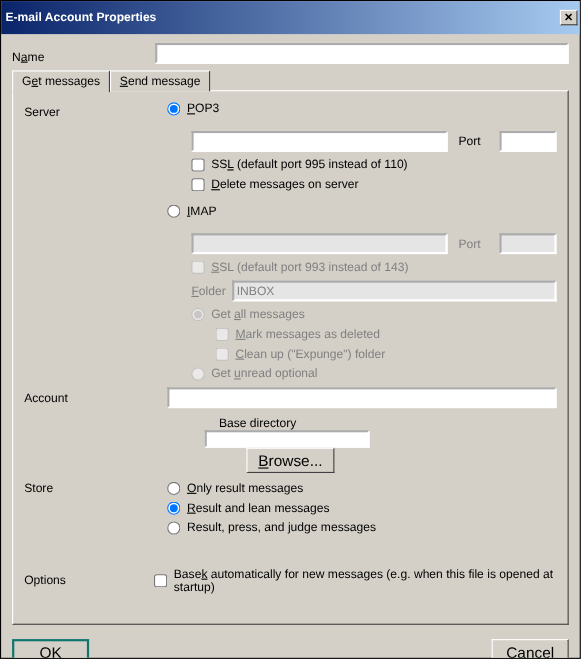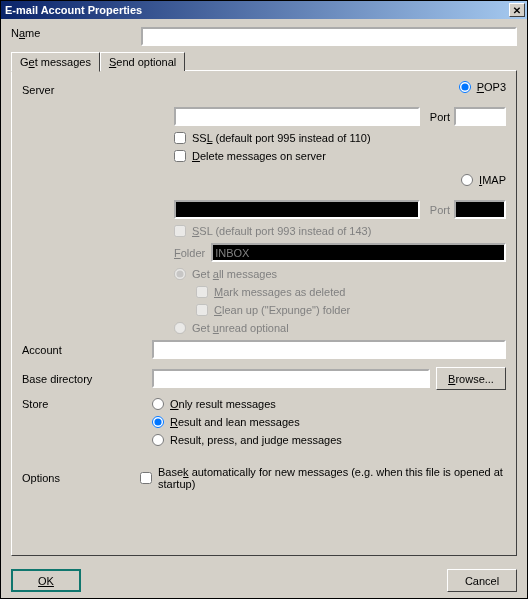--- a/index.html
+++ b/index.html
@@ -1,46 +1,46 @@
 <!DOCTYPE html>
 <html><head>
 <meta charset="utf-8">
 <style>
 *{box-sizing:border-box;margin:0;padding:0;}
 body{font-family:Tahoma,Arial,sans-serif;font-size:11px;background:#d4d0c8;color:#000;width:528px;height:599px;overflow:hidden;border:1px solid #000;}
-.titlebar{background:linear-gradient(to right,#0a246a,#a6caf0);height:18px;display:flex;align-items:center;justify-content:space-between;padding:0 2px;}
+.titlebar{background:linear-gradient(to right,#0a246a,#a6caf0);height:30px;display:flex;align-items:center;justify-content:space-between;padding:0 2px;}
 .titlebar-title{color:#fff;font-weight:bold;padding-left:2px;}
 .close-btn{width:16px;height:14px;background:#d4d0c8;border:1px solid #fff;border-right-color:#404040;border-bottom-color:#404040;display:flex;align-items:center;justify-content:center;font-family:Arial;font-size:10px;font-weight:bold;cursor:pointer;}
 .body-area{padding:8px 10px 6px 10px;}
-.row{display:flex;align-items:flex-start;margin-bottom:6px;}
+.row{display:flex;align-items:flex-end;margin-bottom:6px;}
 .label-col{width:130px;}
 .und{text-decoration:underline;}
 .text-input{height:19px;border:2px inset #fff;background:#fff;font-family:inherit;font-size:11px;padding:0 2px;}
-.text-input.disabled{background:#000000;color:#808080;}
+.text-input.disabled{background:#e5e5e5;color:#808080;}
 .tabs{display:flex;position:relative;z-index:2;margin-top:2px;}
 .tab{padding:3px 8px;background:#d4d0c8;border:1px solid #fff;border-right-color:#404040;border-bottom:none;position:relative;cursor:pointer;text-align:right;}
 .tab.active{border-bottom:1px solid #d4d0c8;margin-bottom:-1px;z-index:3;}
 .tab-panel{border:1px solid #fff;border-right-color:#404040;border-bottom-color:#404040;padding:10px;position:relative;top:-1px;height:486px;}
-.form-row{display:flex;align-items:center;margin-bottom:8px;justify-content:space-between;}
+.form-row{display:flex;align-items:center;margin-bottom:8px;}
 .form-label{width:130px;}
 .radio-row{display:flex;align-items:center;margin-bottom:6px;}
 .radio{width:12px;height:12px;margin-right:6px;}
 .checkbox{width:12px;height:12px;margin-right:6px;}
 .check-row{display:flex;align-items:center;margin-bottom:6px;}
 .indent{margin-left:22px;}
 .indent2{margin-left:44px;}
 .port-row{display:flex;align-items:center;margin-bottom:6px;margin-left:22px;}
 .port-input{width:52px;margin-left:4px;}
-.port-label{margin:0 0 0 10px;}
+.port-label{margin:0 13px 0 10px;}
 .disabled{color:#808080;}
 .disabled .und{color:#808080;}
-.btn{height:23px;padding:0 10px;background:#d4d0c8;border:1px solid #fff;border-right-color:#404040;border-bottom-color:#404040;font-family:inherit;font-size:11px;cursor:pointer;min-width:70px;}
+.btn{height:23px;padding:0 10px;background:#d4d0c8;border:1px solid #fff;border-right-color:#404040;border-bottom-color:#404040;font-family:inherit;font-size:14px;cursor:pointer;min-width:70px;}
 .default-btn{border:2px solid #0f766e;padding:0 9px;}
 .bottom-bar{display:flex;justify-content:space-between;padding:6px 10px 8px 10px;}
-.browse-row{display:flex;align-items:center;}
+.browse-row{display:flex;align-items:center;flex-direction:column;}
 .folder-label{margin-right:6px;margin-left:22px;}
 </style>
 </head>
 <body>
 
 <div class="titlebar">
   <span class="titlebar-title">E-mail Account Properties</span>
   <div class="close-btn">
     <span>✕</span>
   </div>
@@ -53,21 +53,21 @@
       <span>N</span><span class="und">a</span><span>me</span>
     </div>
     <input class="text-input" style="flex: 1 1 0%;" value="">
   </div>
 
   <div class="tabs">
     <div class="tab active">
       <span>G</span><span class="und">e</span><span>t messages</span>
     </div>
     <div class="tab">
-      <span class="und">S</span><span>end optional</span>
+      <span class="und">S</span><span>end message</span>
     </div>
   </div>
 
   <div class="tab-panel">
 
     <div class="form-row">
       <div class="form-label">Server</div>
       <div class="radio-row">
         <input type="radio" name="proto" class="radio" checked="" style="">
         <span><span class="und">P</span><span>OP3</span></span>
@@ -151,21 +151,21 @@
           <input type="radio" name="store" class="radio" checked="" style="">
           <span><span class="und">R</span><span>esult and lean messages</span></span>
         </div>
         <div class="radio-row">
           <input type="radio" name="store" class="radio" style="">
           <span><span>Result, press, and </span><span class="und">j</span><span>udge messages</span></span>
         </div>
       </div>
     </div>
 
-    <div class="form-row" style="margin-top:14px;">
+    <div class="form-row" style="margin-top:24px;">
       <div class="form-label">Options</div>
       <div class="check-row" style="margin-bottom:0">
         <input type="checkbox" class="checkbox" style="">
         <span><span>Base</span><span class="und">k</span><span> automatically for new messages (e.g. when this file is opened at startup)</span></span>
       </div>
     </div>
 
   </div>
 
 </div>

